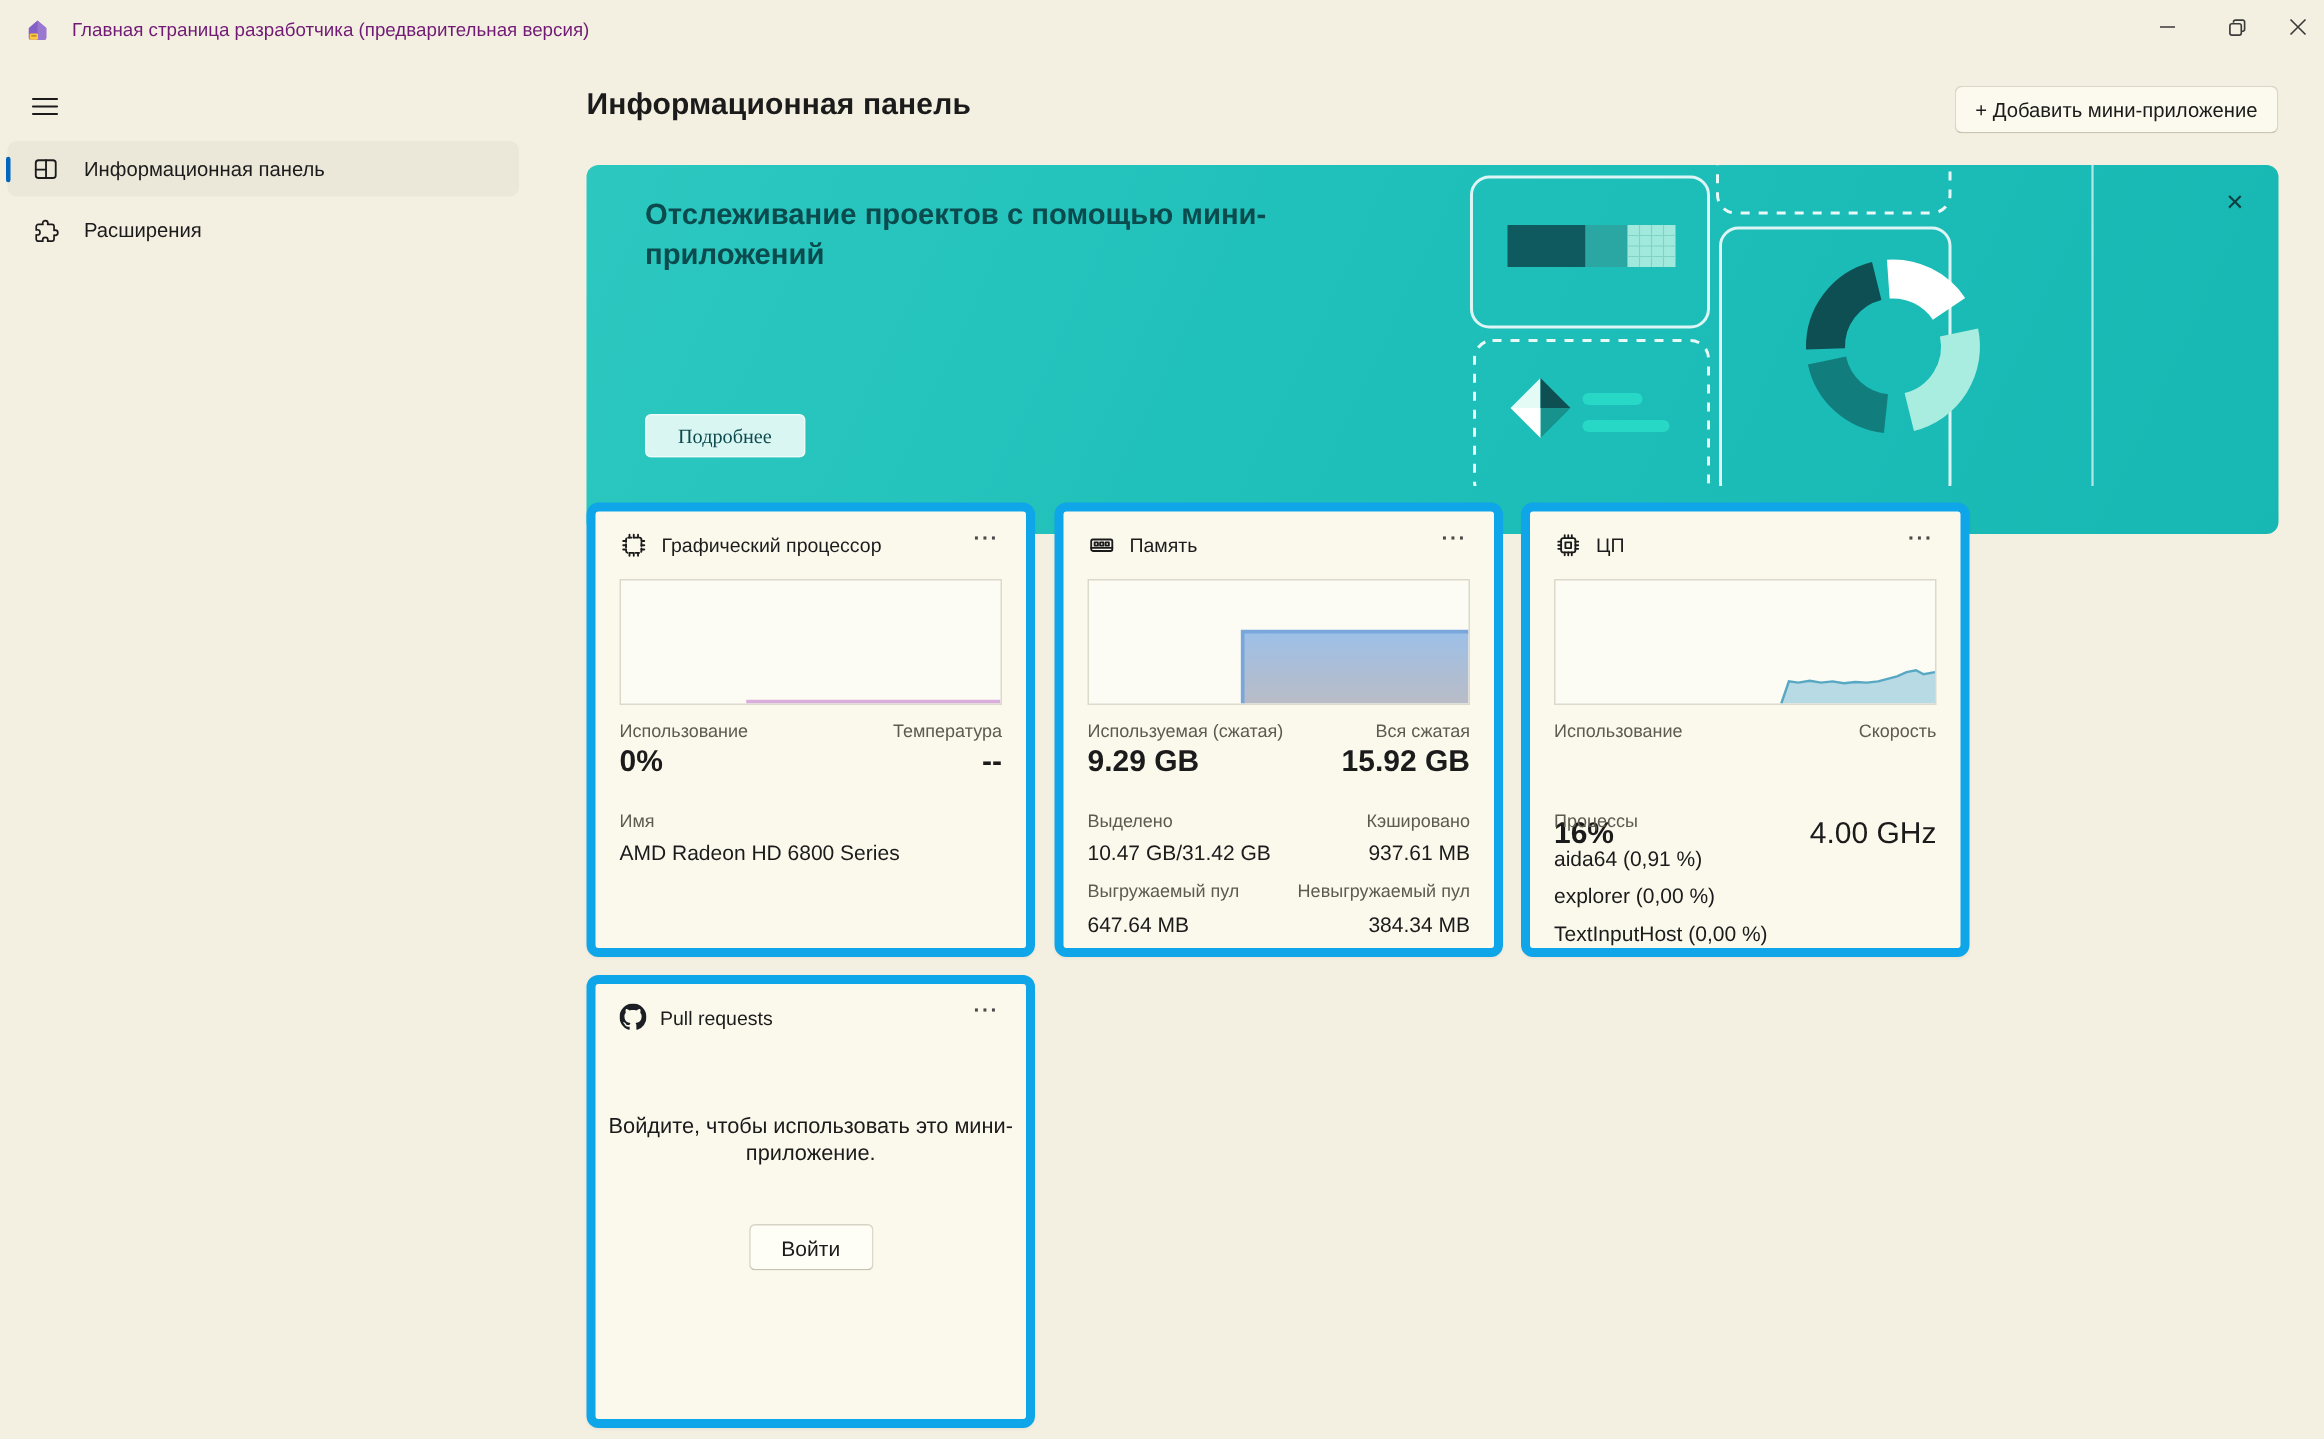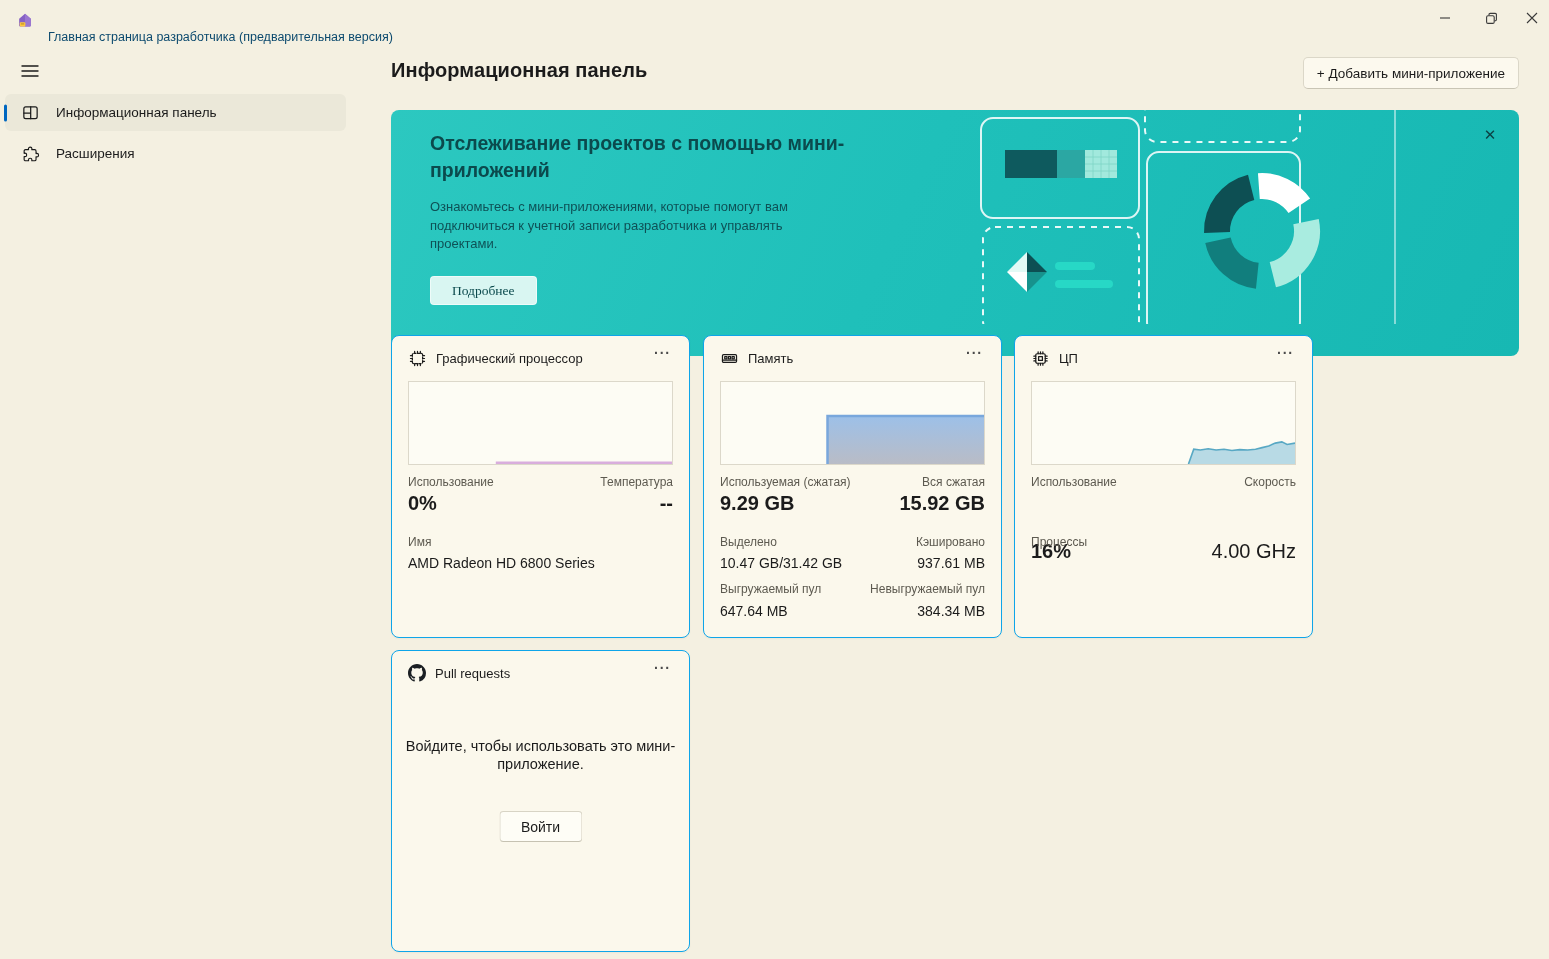--- a/index.html
+++ b/index.html
@@ -5,21 +5,21 @@
   html,body{margin:0;padding:0;}
   body{
     width:1549px;height:959px;position:relative;overflow:hidden;
     background:#f4f0e1;
     font-family:"Liberation Sans","DejaVu Sans",sans-serif;
     color:#1b1b1b;-webkit-font-smoothing:antialiased;
   }
   
   .titlebar{position:absolute;top:0;left:0;right:0;height:40px;}
   .app-icon{position:absolute;left:16px;top:11px;width:18px;height:18px;}
-  .app-title{position:absolute;left:48px;top:30px;font-size:12.5px;color:#0c4a6e;}
+  .app-title{position:absolute;left:48px;top:13px;font-size:12.5px;color:#701a75;}
   .winbtn{position:absolute;top:0;width:46px;height:36px;display:flex;align-items:center;justify-content:center;background:transparent;border:none;cursor:pointer;}
   .winbtn svg{display:block;}
   
   .sidebar{position:absolute;top:40px;left:0;width:360px;bottom:0;}
   .hamburger{position:absolute;left:10px;top:14px;width:40px;height:34px;border:none;background:transparent;border-radius:5px;display:flex;align-items:center;justify-content:center;cursor:pointer;}
   .nav{position:absolute;top:54px;left:0;right:14px;}
   .nav-item{position:relative;height:37px;margin:0 0 4px 5px;border-radius:6px;display:flex;align-items:center;padding-left:16px;gap:16px;cursor:pointer;}
   .nav-item.selected{background:#ebe8d9;}
   .nav-item .accent{display:none;}
   .nav-item.selected .accent{display:block;position:absolute;left:-1px;top:50%;transform:translateY(-50%);width:3px;height:17px;border-radius:2px;background:#0067c0;}
@@ -31,21 +31,21 @@
   .add-widget-btn{position:absolute;right:30px;top:57px;height:32px;padding:0 13px;background:#fcf9ee;border:1px solid #dbd7c8;border-bottom-color:#c9c5b5;border-radius:5px;font-size:13.5px;color:#1b1b1b;font-family:inherit;cursor:pointer;}
   
   .banner{position:absolute;left:391px;top:110px;width:1128px;height:246px;border-radius:8px;overflow:hidden;
     background:linear-gradient(115deg,#2cc8c0 0%,#1fc0ba 45%,#17b8b3 100%);}
   .banner-title{position:absolute;left:39px;top:20px;width:450px;font-size:19.5px;line-height:27px;font-weight:700;color:#0b4a4d;}
   .banner-body{position:absolute;left:39px;top:88px;width:398px;font-size:13px;line-height:18.5px;color:#0e5156;}
   .banner-btn{position:absolute;left:39px;top:166px;height:29px;padding:0 21px;background:#d9f6f2;border:1px solid rgba(255,255,255,.55);border-radius:4px;font-size:13.5px;color:#0b4a4d;font-family:Liberation Serif, serif;cursor:pointer;}
   .banner-close{position:absolute;right:14px;top:10px;width:30px;height:30px;border:none;background:transparent;color:#0b3f42;font-size:15px;cursor:pointer;}
   .banner-art{position:absolute;right:0;top:0;width:560px;height:214px;}
   
-  .card{position:absolute;width:299px;height:303px;background:#fbf8ec;border:1px solid #0ea5e9;border-radius:8px;box-shadow:0 1px 2px rgba(0,0,0,.04);box-sizing:border-box;}
+  .card{position:absolute;width:299px;height:303px;background:#fbf8ec;border:6px solid #0ea5e9;border-radius:8px;box-shadow:0 1px 2px rgba(0,0,0,.04);box-sizing:border-box;}
   .card-header{position:absolute;top:11px;left:16px;right:40px;height:22px;display:flex;align-items:center;gap:9px;}
   .card-title{font-size:13px;color:#1c1c1c;}
   .more-btn{position:absolute;top:5px;right:12px;border:none;background:transparent;font-size:14px;font-weight:700;letter-spacing:1px;color:#4a4a4a;cursor:pointer;padding:4px 6px;}
   .chart-box{position:absolute;top:45px;left:16px;right:16px;height:84px;background:#fdfcf4;border:1px solid #dcd8ca;box-sizing:border-box;}
   .chart-box svg{position:absolute;inset:0;width:100%;height:100%;}
   .row{position:absolute;left:16px;right:16px;display:flex;justify-content:space-between;align-items:baseline;}
   .lbl{font-size:12px;color:#5d5a50;}
   .big{font-size:20px;font-weight:700;}
   .big.light{font-weight:400;margin-top:48px;}
   .val{font-size:14px;color:#1b1b1b;}
@@ -109,21 +109,20 @@
       <span class="label">Расширения</span>
     </div>
   </div>
 </div>
 
 <h1 class="page-title" style="margin:0;">Информационная панель</h1>
 <button class="add-widget-btn">+ Добавить мини-приложение</button>
 
 <div class="banner">
   <div class="banner-title">Отслеживание проектов с помощью мини-приложений</div>
-  <div class="banner-body">Ознакомьтесь с мини-приложениями, которые помогут вам подключиться к учетной записи разработчика и управлять проектами.</div>
   <button class="banner-btn">Подробнее</button>
 
   <svg class="banner-art" viewBox="0 0 560 214">
 
     <line x1="436" y1="0" x2="436" y2="214" stroke="#ffffff" stroke-opacity="0.65" stroke-width="1.5"></line>
 
     <rect x="22" y="8" width="158" height="100" rx="12" fill="none" stroke="#ffffff" stroke-opacity="0.85" stroke-width="2"></rect>
     <g>
       <rect x="46" y="40" width="52" height="28" fill="#0e5a5e"></rect>
       <rect x="98" y="40" width="28" height="28" fill="#2ba7a3"></rect>
@@ -255,20 +254,25 @@
     <span class="lbl">Использование</span>
     <span class="lbl">Скорость</span>
   </div>
   <div class="row r1v">
     <span class="big">16%</span>
     <span class="big light">4.00 GHz</span>
   </div>
   <div class="row r2l">
     <span class="lbl">Процессы</span>
   </div>
+  <div class="proc-list">
+    <div>aida64 (0,91 %)</div>
+    <div>explorer (0,00 %)</div>
+    <div>TextInputHost (0,00 %)</div>
+  </div>
 </div>
 
 <div class="card" style="left:391px;top:650px;height:302px;">
   <div class="card-header">
     <svg class="nav-icon" viewBox="0 0 16 16" style="width:18px;height:18px;">
       <path fill="#1b1f23" d="M8 0C3.58 0 0 3.58 0 8c0 3.54 2.29 6.53 5.47 7.59.4.07.55-.17.55-.38 0-.19-.01-.82-.01-1.49-2.01.37-2.53-.49-2.69-.94-.09-.23-.48-.94-.82-1.13-.28-.15-.68-.52-.01-.53.63-.01 1.08.58 1.23.82.72 1.21 1.87.87 2.33.66.07-.52.28-.87.51-1.07-1.78-.2-3.64-.89-3.64-3.95 0-.87.31-1.59.82-2.15-.08-.2-.36-1.02.08-2.12 0 0 .67-.21 2.2.82.64-.18 1.32-.27 2-.27s1.36.09 2 .27c1.53-1.04 2.2-.82 2.2-.82.44 1.1.16 1.92.08 2.12.51.56.82 1.27.82 2.15 0 3.07-1.87 3.75-3.65 3.95.29.25.54.73.54 1.48 0 1.07-.01 1.93-.01 2.2 0 .21.15.46.55.38A8.01 8.01 0 0 0 16 8c0-4.42-3.58-8-8-8z"></path>
     </svg>
     <span class="card-title">Pull requests</span>
   </div>
   <button class="more-btn">···</button>

